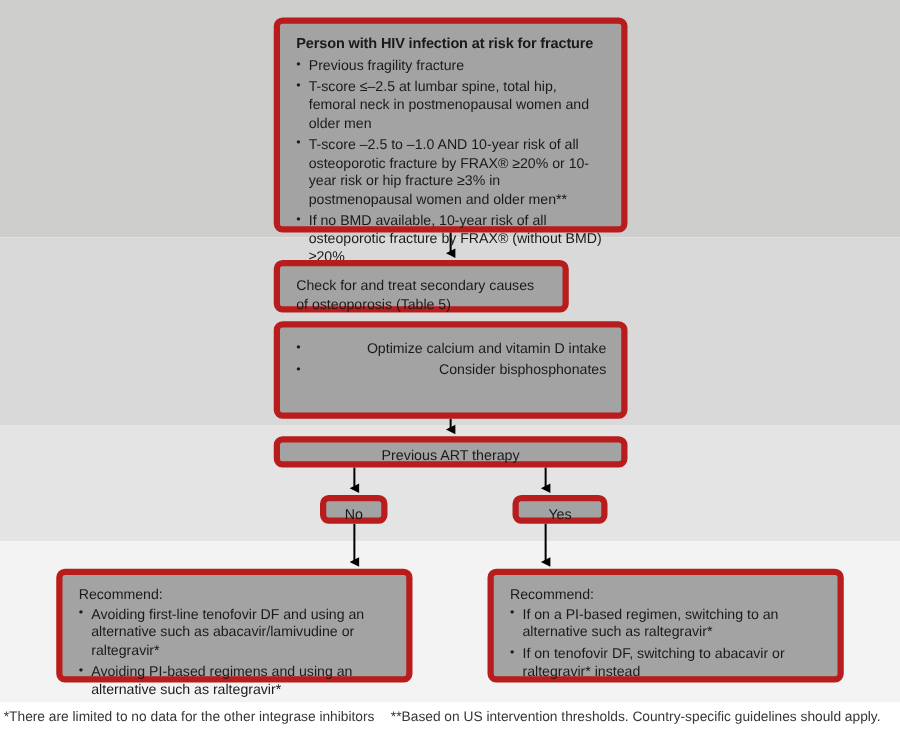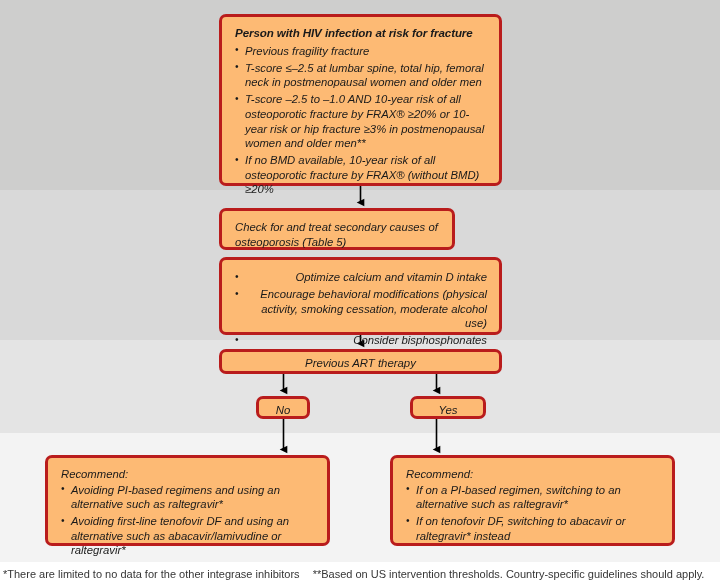--- a/index.html
+++ b/index.html
@@ -37,28 +37,27 @@
     position: absolute;
     left: 0; top: 0;
     width: 720px; height: 586px;
     pointer-events: none;
   }
 
   
   .node {
     position: absolute;
     box-sizing: border-box;
-    background: #fdba74;
-    border: 3px solid #b91c1c;
+    background: #a3a3a3;
+    border: 5px solid #b91c1c;
     border-radius: 7px;
     color: #1a1a1a;
     font-size: 11.3px;
     line-height: 14.6px;
     box-shadow: 0 0 0 0 rgba(0,0,0,0);
-    font-style: italic;
   }
   .node-pad {
     padding: 9px 12px 9px 13px;
   }
   .node .title {
     font-weight: bold;
     font-size: 11.6px;
     margin: 0 0 3px 0;
     letter-spacing: -0.1px;
   }
@@ -159,41 +158,40 @@
     </ul>
   </div>
 
   <div class="node node-pad" id="node-secondary">
     <span class="sec-text">Check for and treat secondary causes of osteoporosis (Table 5)</span>
   </div>
 
   <div class="node node-pad" id="node-measures">
     <ul class="bullets">
       <li>Optimize calcium and vitamin D intake</li>
-      <li>Encourage behavioral modifications (physical activity, smoking cessation, moderate alcohol use)</li>
       <li>Consider bisphosphonates</li>
     </ul>
   </div>
 
   <div class="node" id="node-art">
     <span class="art-label">Previous ART therapy</span>
   </div>
 
   <div class="node" id="node-no">
     <span class="choice-label">No</span>
   </div>
   <div class="node" id="node-yes">
     <span class="choice-label">Yes</span>
   </div>
 
   <div class="node node-pad" id="node-rec-left">
     <p class="plain-line rec-head">Recommend:</p>
     <ul class="bullets">
+      <li>Avoiding first-line tenofovir DF and using an alternative such as abacavir/lamivudine or raltegravir*</li>
       <li>Avoiding PI-based regimens and using an alternative such as raltegravir*</li>
-      <li>Avoiding first-line tenofovir DF and using an alternative such as abacavir/lamivudine or raltegravir*</li>
     </ul>
   </div>
 
   <div class="node node-pad" id="node-rec-right">
     <p class="plain-line rec-head">Recommend:</p>
     <ul class="bullets">
       <li>If on a PI-based regimen, switching to an alternative such as raltegravir*</li>
       <li>If on tenofovir DF, switching to abacavir or raltegravir* instead</li>
     </ul>
   </div>

